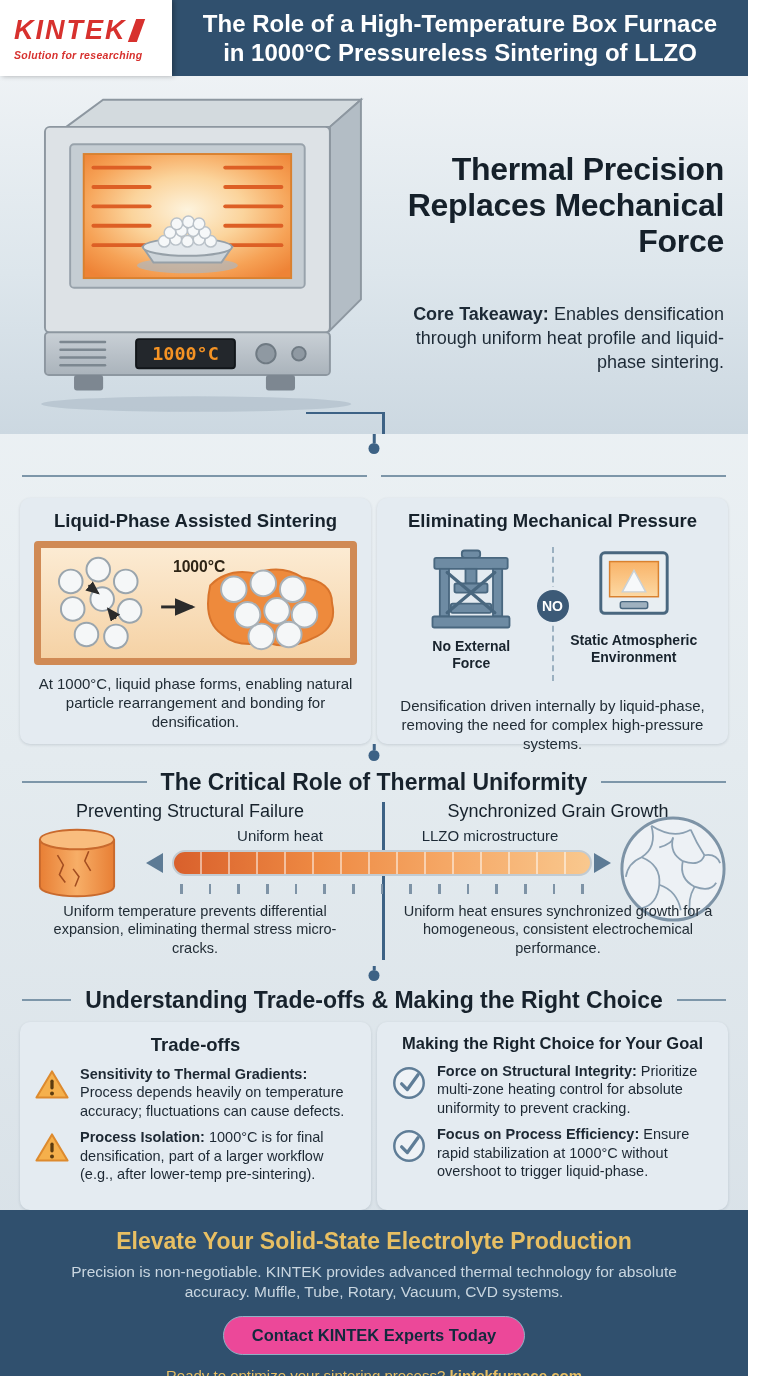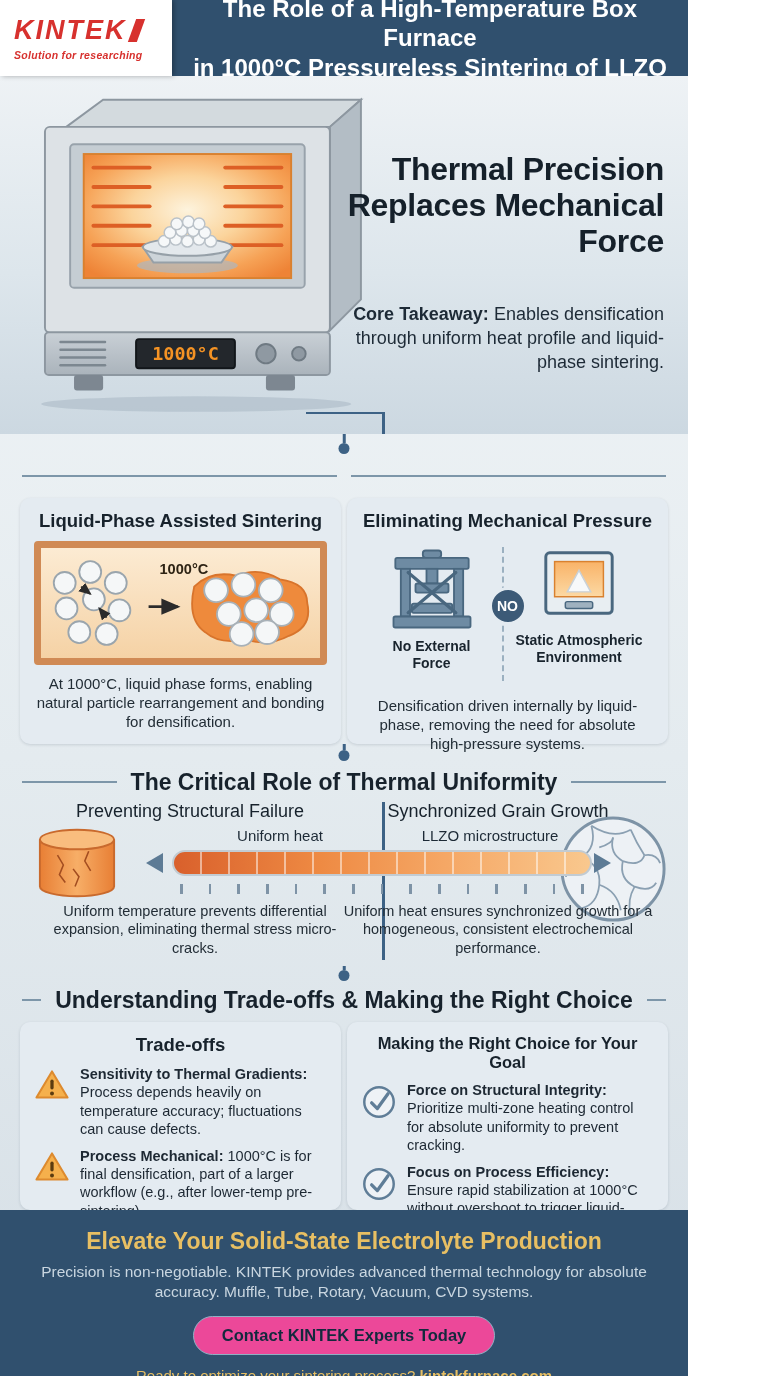--- a/index.html
+++ b/index.html
@@ -2,21 +2,21 @@
 <html style="--header-bg: #30506e; --accent-red: #d7312e; --ink: #17222c; --steel: #51718c; --panel: #e4ebf1; --gold: #e8bf63; --orange: #ef8a43;"><head>
 <meta charset="utf-8">
 <style>
   :root{
     --header-bg:#30506e; --accent-red:#d7312e; --ink:#17222c; --steel:#51718c;
     --panel:#e4ebf1; --gold:#e8bf63; --orange:#ef8a43;
   }
   *{margin:0;padding:0;box-sizing:border-box}
   html,body{background:#fff}
   body{font-family:"Liberation Sans",sans-serif;width:768px}
-  .page{width:688px;height:1376px;overflow:hidden;display:flex;flex-direction:column;
+  .page{width:748px;height:1376px;overflow:hidden;display:flex;flex-direction:column;
     background:linear-gradient(180deg,#f4f7f9 0%,#e4ebef 55%,#d6dfe6 100%)}
 
   
   .header{height:76px;display:flex;background:var(--header-bg);flex:none}
   .logo-box{width:172px;background:#fff;display:flex;flex-direction:column;justify-content:center;
     padding-left:14px;box-shadow:2px 0 5px rgba(0,0,0,.3);z-index:2}
   .logo-main{display:flex;align-items:center;gap:5px}
   .logo-text{color:var(--accent-red);font-weight:800;font-style:italic;font-size:27px;letter-spacing:2px}
   .logo-slash{width:9px;height:23px;background:var(--accent-red);transform:skewX(-20deg)}
   .logo-tagline{color:var(--accent-red);font-size:10.5px;font-weight:700;font-style:italic;margin-top:3px;letter-spacing:.3px}
@@ -290,21 +290,21 @@
             </defs>
             <rect x="8" y="8" width="68" height="62" rx="4" fill="#e8eef2" stroke="#49677f" stroke-width="3"></rect>
             <rect x="17" y="17" width="50" height="36" fill="url(#miniglow)" stroke="#d9812f" stroke-width="1.5"></rect>
             <polygon points="42,26 54,48 30,48" fill="#f7f9fa" stroke="#c9d1d7" stroke-width="1.5"></polygon>
             <rect x="28" y="58" width="28" height="7" rx="2" fill="#9fb1bf" stroke="#49677f" stroke-width="1.5"></rect>
           </svg>
           <div class="mech-label w2">Static Atmospheric Environment</div>
         </div>
         <div class="no-badge">NO</div>
       </div>
-      <p class="desc">Densification driven internally by liquid-phase, removing the need for absolute high-pressure systems.</p>
+      <p class="desc">Densification driven internally by liquid-phase, removing the need for complex high-pressure systems.</p>
     </div>
   </div>
 
   <div class="connector c2">
     <span class="vline"></span>
       <span class="dot"></span>
   </div>
 
   <div class="sec-head">
     <span class="rule"></span>
@@ -401,21 +401,21 @@
         </svg>
         <p><strong>Sensitivity to Thermal Gradients:</strong>
            <span>Process depends heavily on temperature accuracy; fluctuations can cause defects.</span></p>
       </div>
       <div class="titem">
         <svg viewBox="0 0 44 40" width="36" height="33">
           <path d="M22,4 L41,36 L3,36 Z" fill="#f5b04c" stroke="#dd8a2e" stroke-width="2.5" stroke-linejoin="round"></path>
           <rect x="20" y="14" width="4" height="12" rx="2" fill="#5c3c10"></rect>
             <circle cx="22" cy="31" r="2.4" fill="#5c3c10"></circle>
         </svg>
-        <p><strong>Process Mechanical:</strong>
+        <p><strong>Process Isolation:</strong>
            <span>1000°C is for final densification, part of a larger workflow (e.g., after lower-temp pre-sintering).</span></p>
       </div>
     </div>
 
     <div class="card">
       <h3 class="small">Making the Right Choice for Your Goal</h3>
       <div class="titem">
         <svg viewBox="0 0 44 44" width="36" height="36">
           <circle cx="22" cy="22" r="18" fill="#eef2f6" stroke="#5f7d97" stroke-width="3"></circle>
           <path d="M13,23 L20,30 L33,12" fill="none" stroke="#5f7d97" stroke-width="4" stroke-linecap="round" stroke-linejoin="round"></path>

